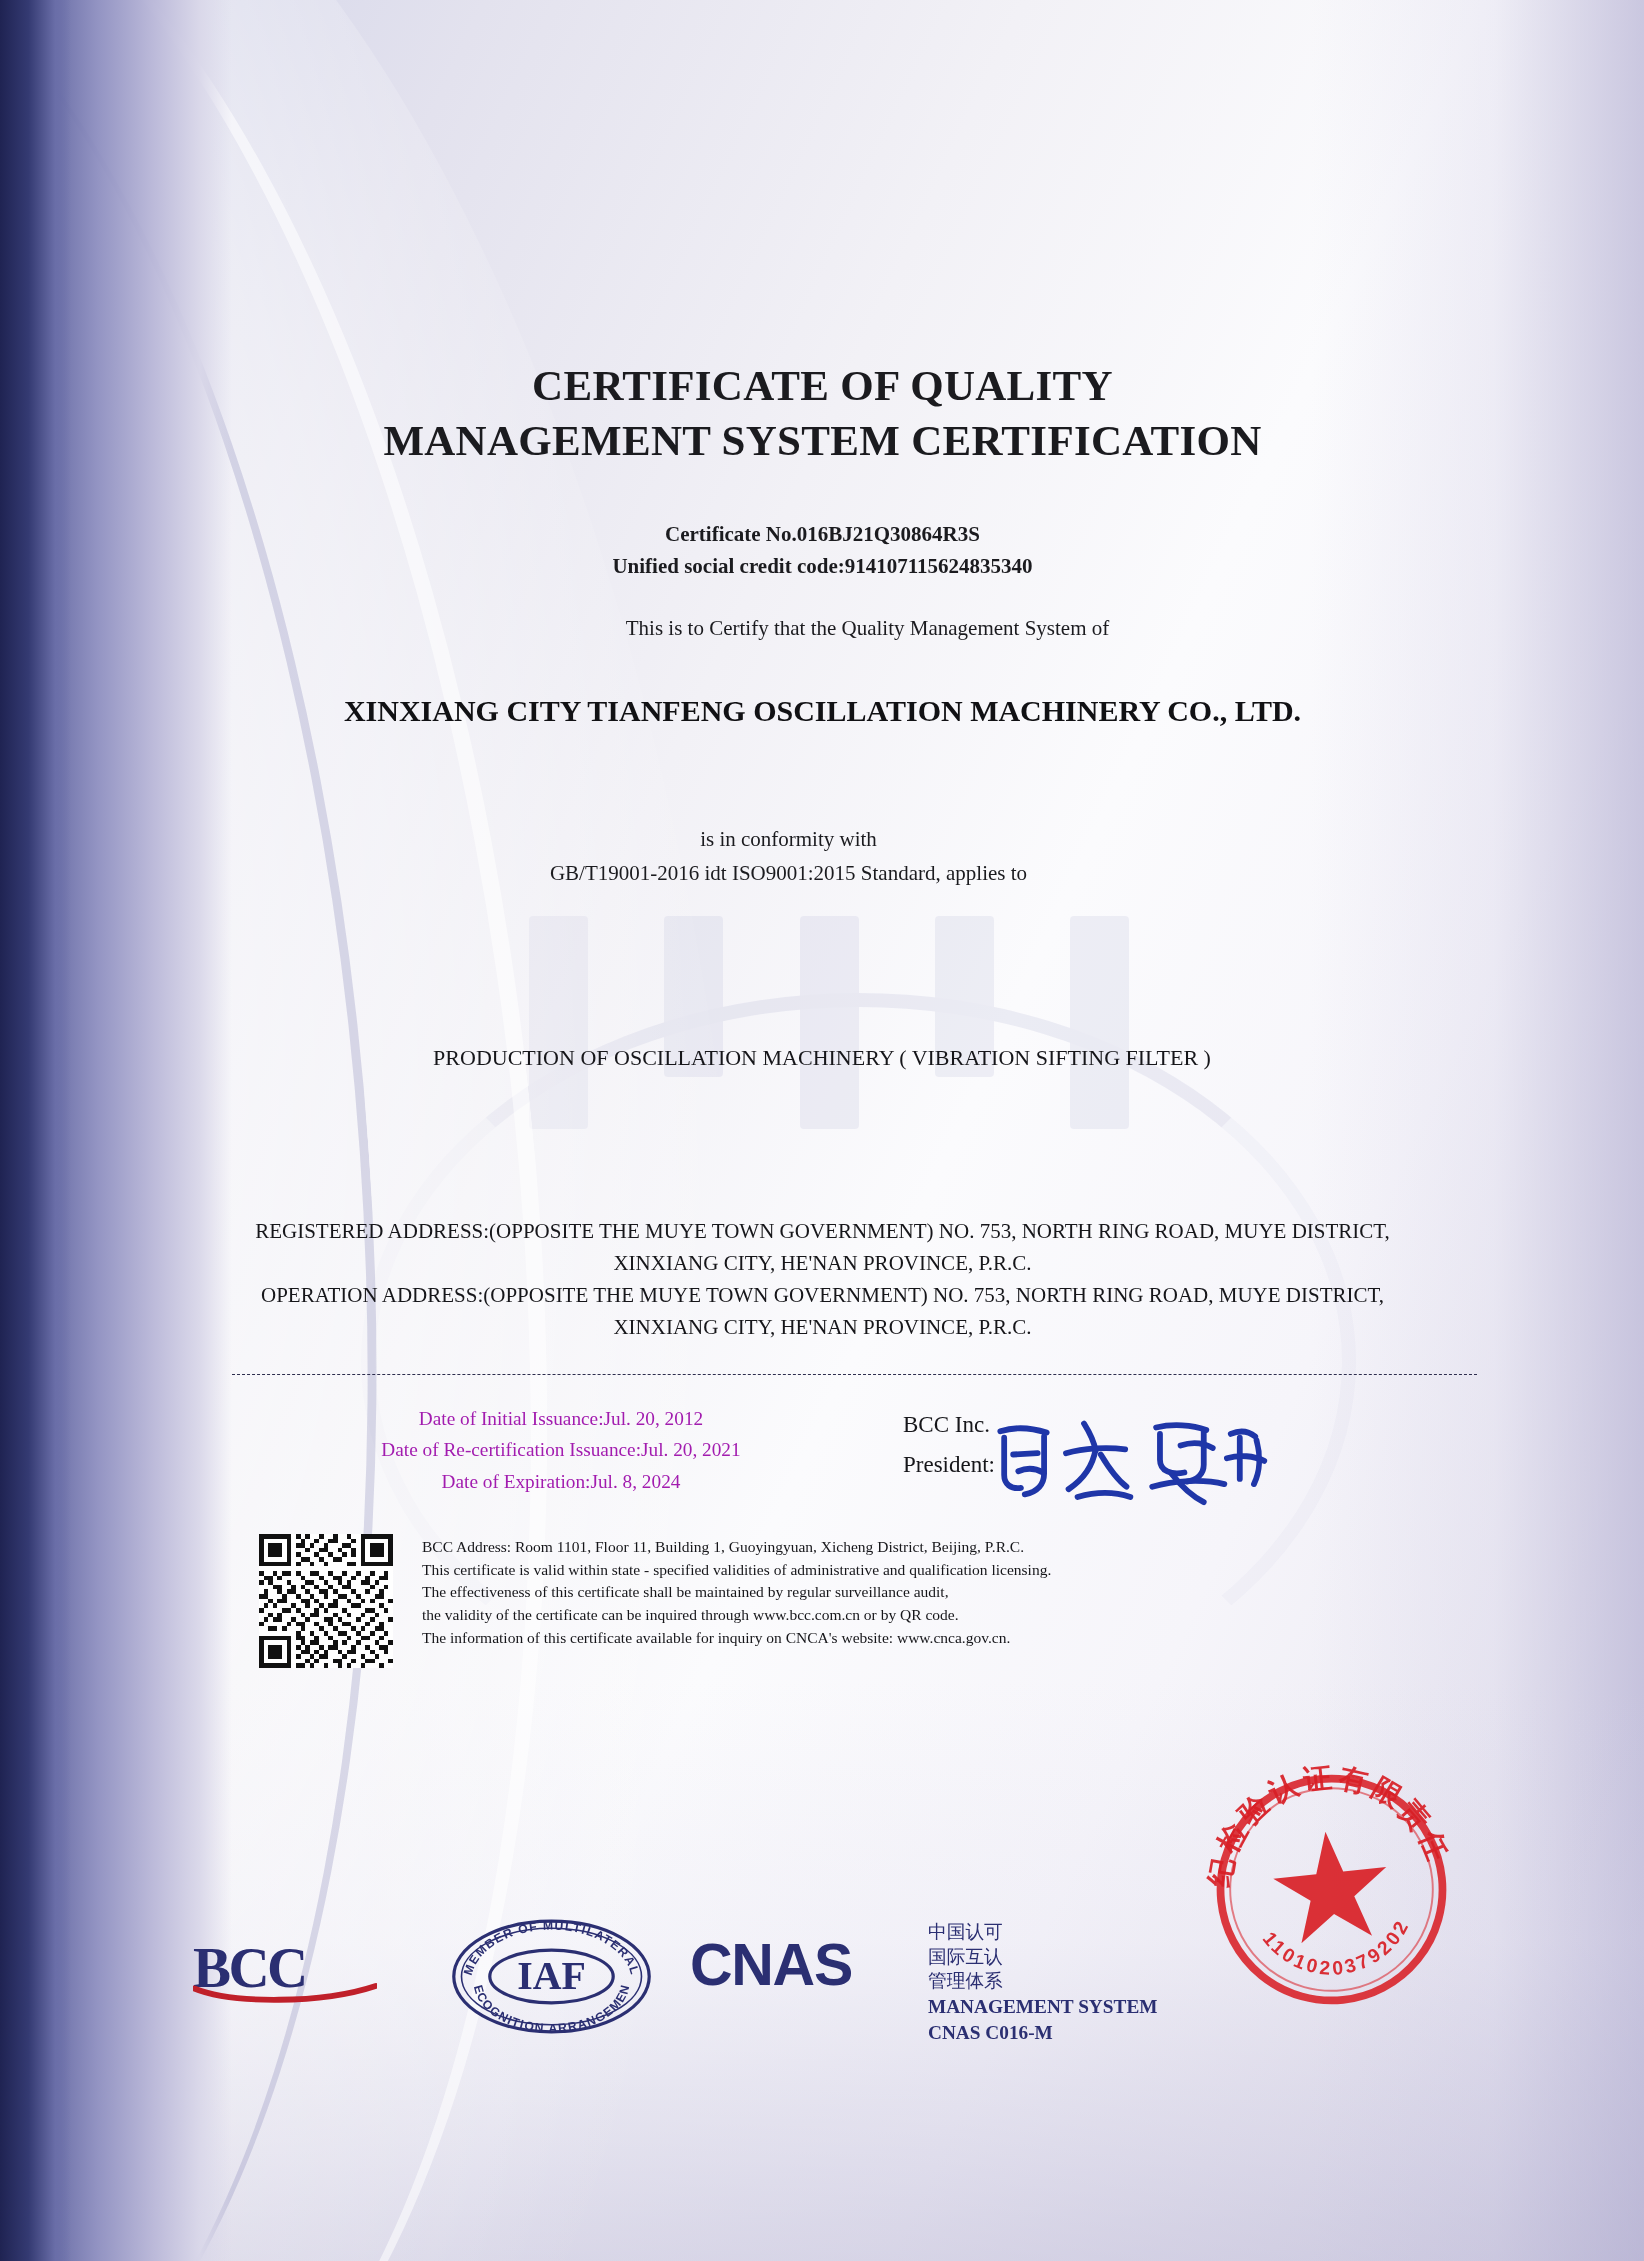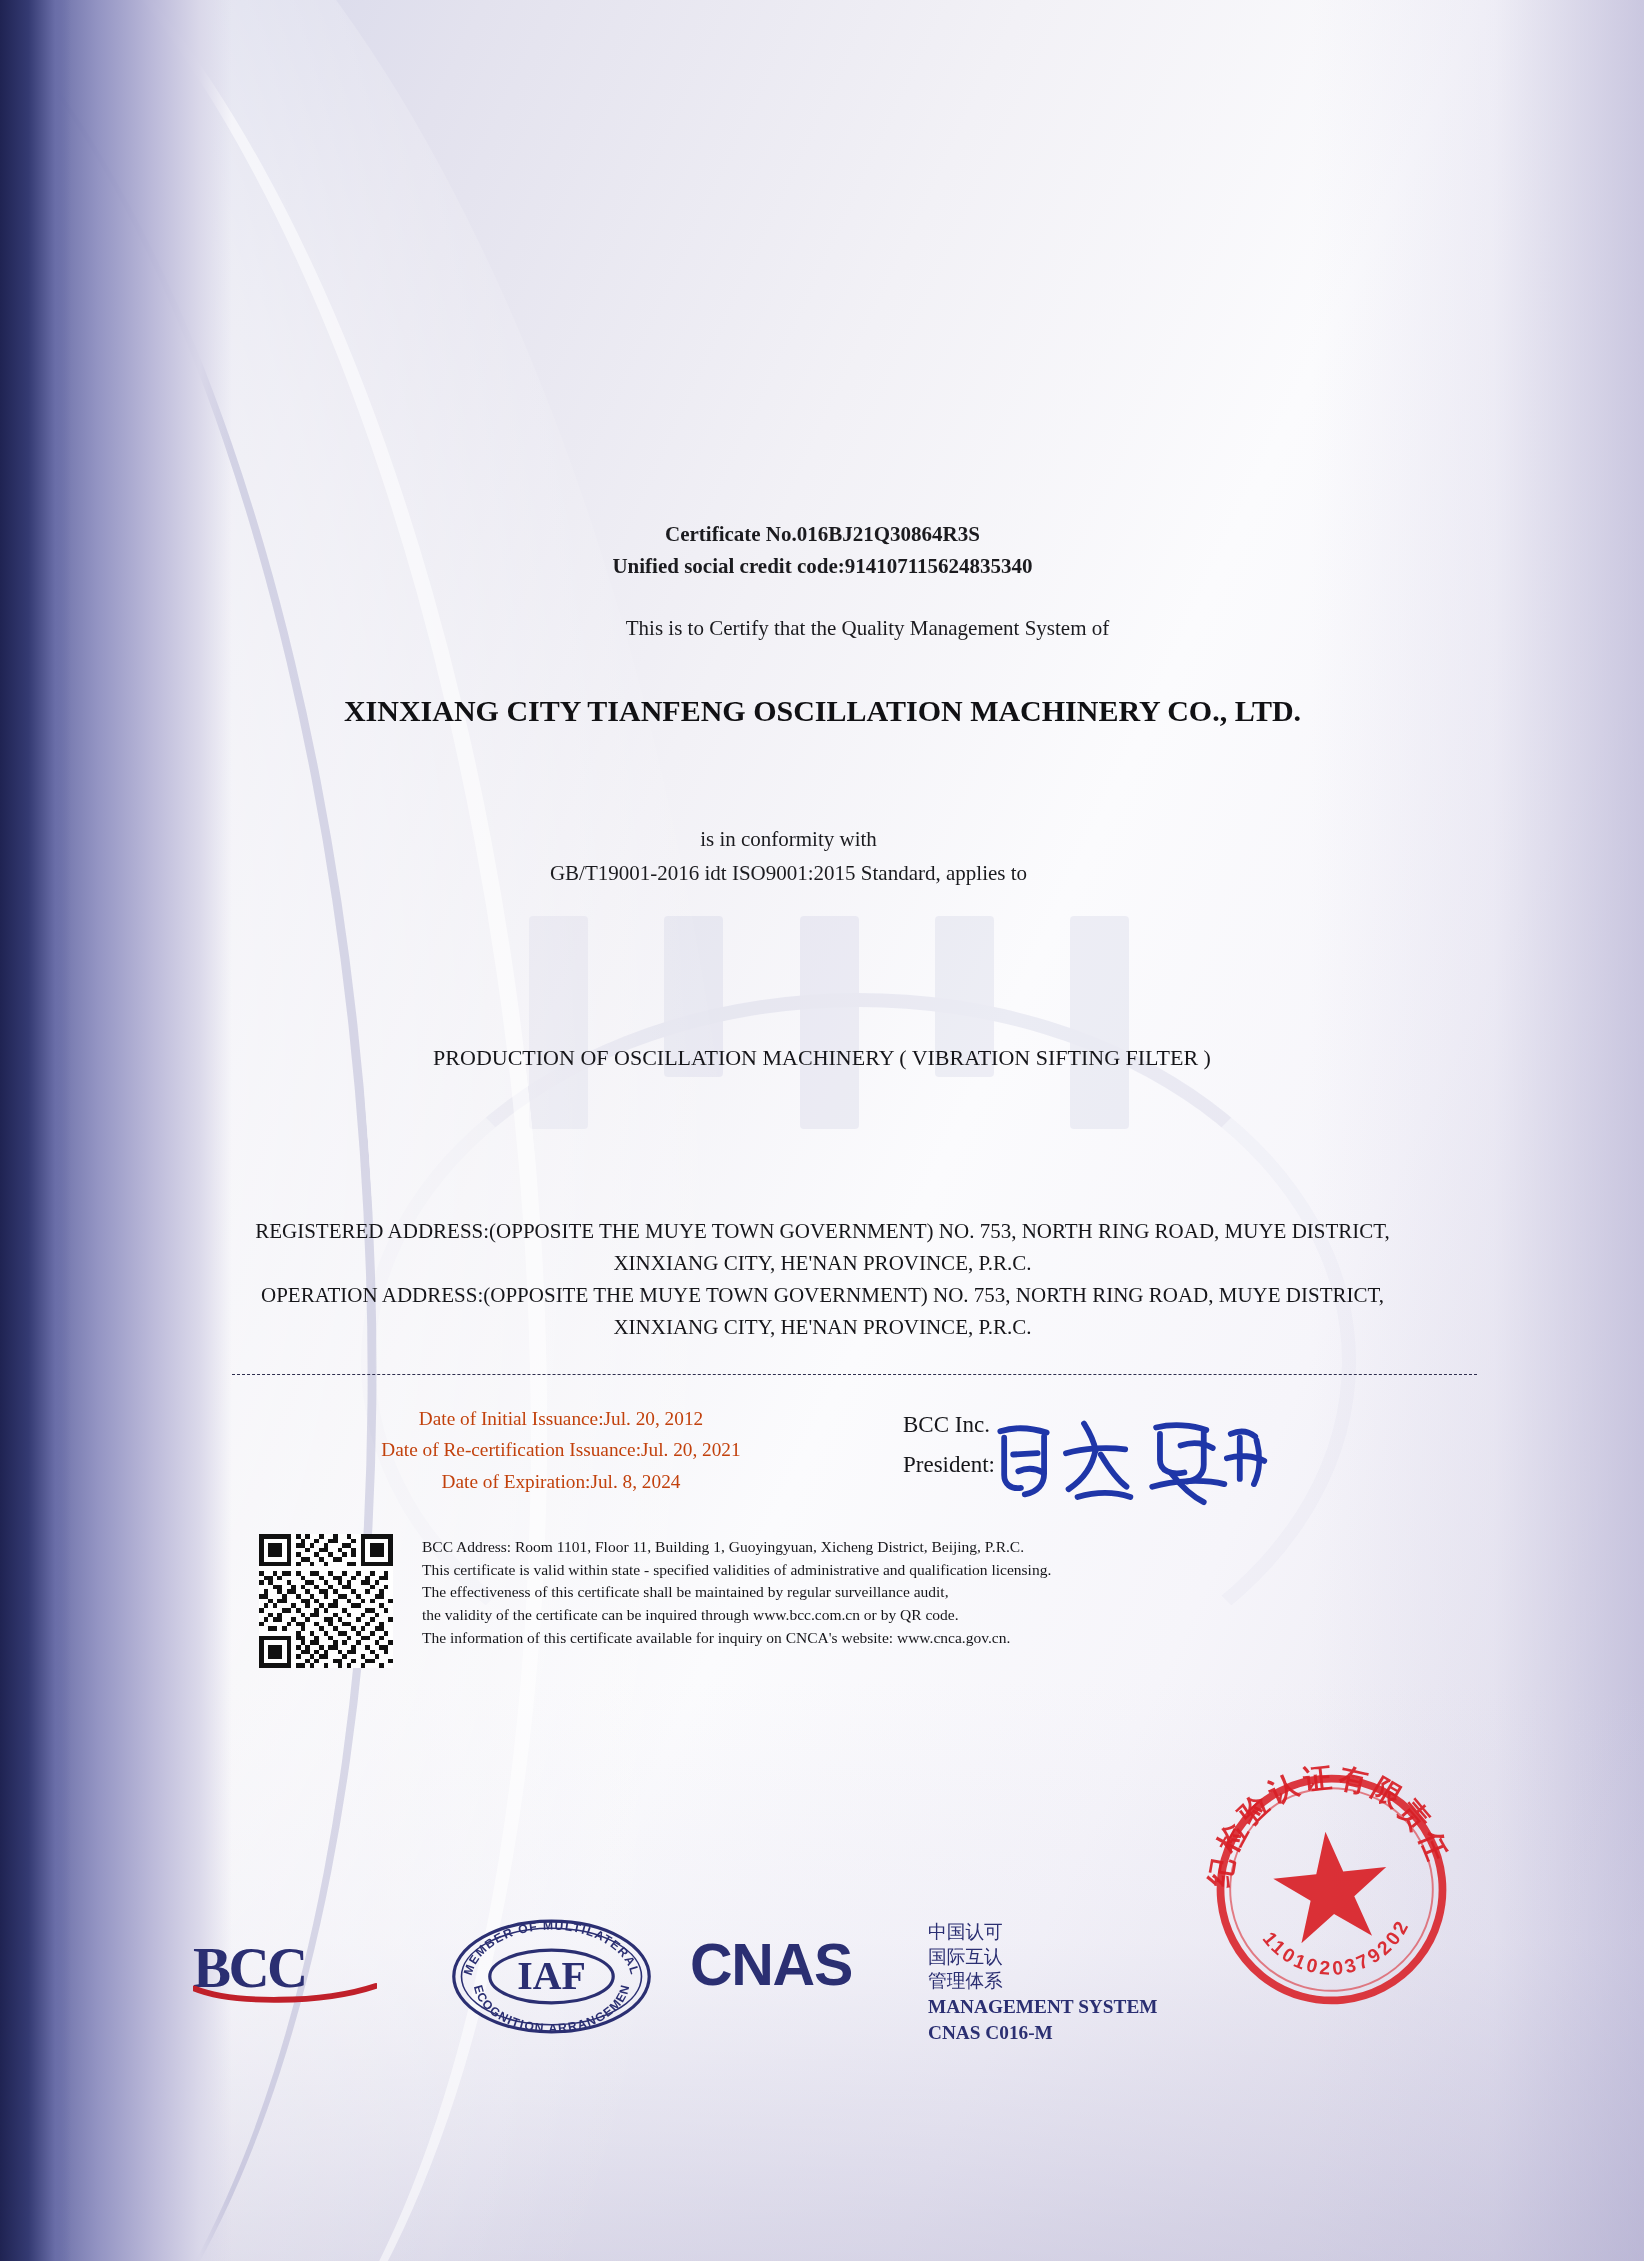--- a/index.html
+++ b/index.html
@@ -175,21 +175,21 @@
     left: 232px; top: 1374px;
     width: 1245px;
     border-top: 1.9px dashed #2e2e4e;
   }
   .dates {
     position: absolute;
     left: 271px; top: 1403px;
     width: 580px;
     text-align: center;
     font-size: 19.3px;
-    color: #c2410c;
+    color: #a21caf;
     line-height: 1.62;
   }
   .issuer {
     position: absolute;
     left: 903px; top: 1405px;
     font-size: 23px;
     color: #16161a;
     line-height: 1.75;
   }
   .signature {
@@ -282,20 +282,24 @@
   </div>
 
   <div class="bg-swoosh1"></div>
   <div class="bg-swoosh2"></div>
   <div class="bg-swoosh3"></div>
   <div class="bg-left-band"></div>
   <div class="bg-left-dark"></div>
 
   <div class="content">
 
+    <div class="title">
+      <div>CERTIFICATE OF QUALITY</div>
+      <div>MANAGEMENT SYSTEM CERTIFICATION</div>
+    </div>
 
     <div class="cert-nos">
       <div>Certificate No.016BJ21Q30864R3S</div>
       <div>Unified social credit code:914107115624835340</div>
     </div>
 
     <div class="certify-line">This is to Certify that the Quality Management System of</div>
 
     <div class="company">XINXIANG CITY TIANFENG OSCILLATION MACHINERY CO., LTD.</div>
 

